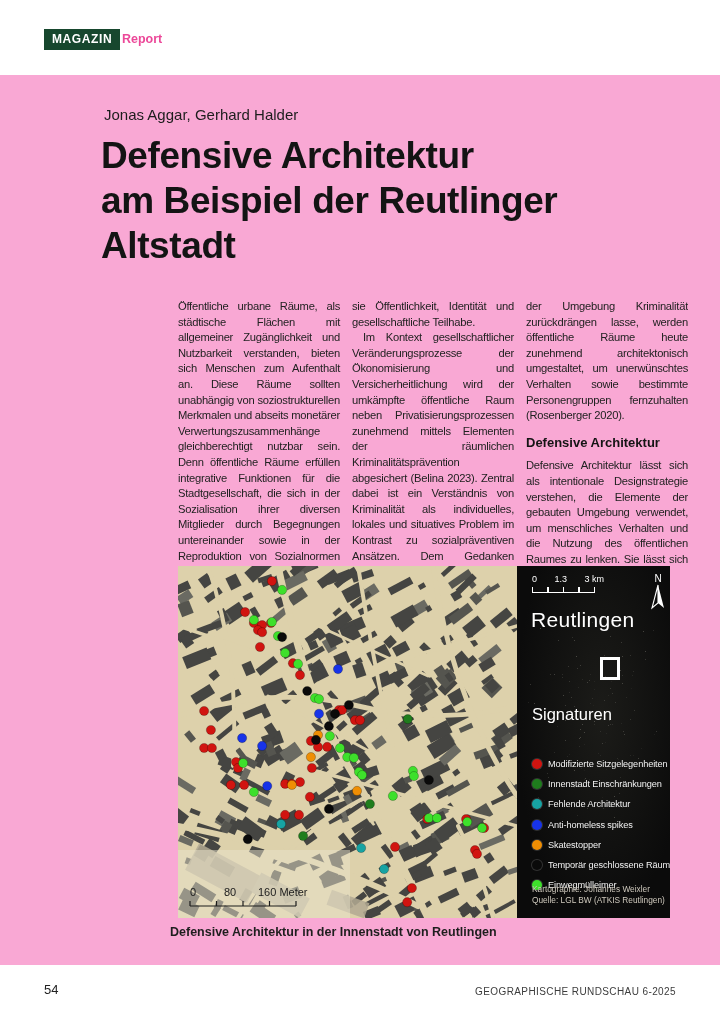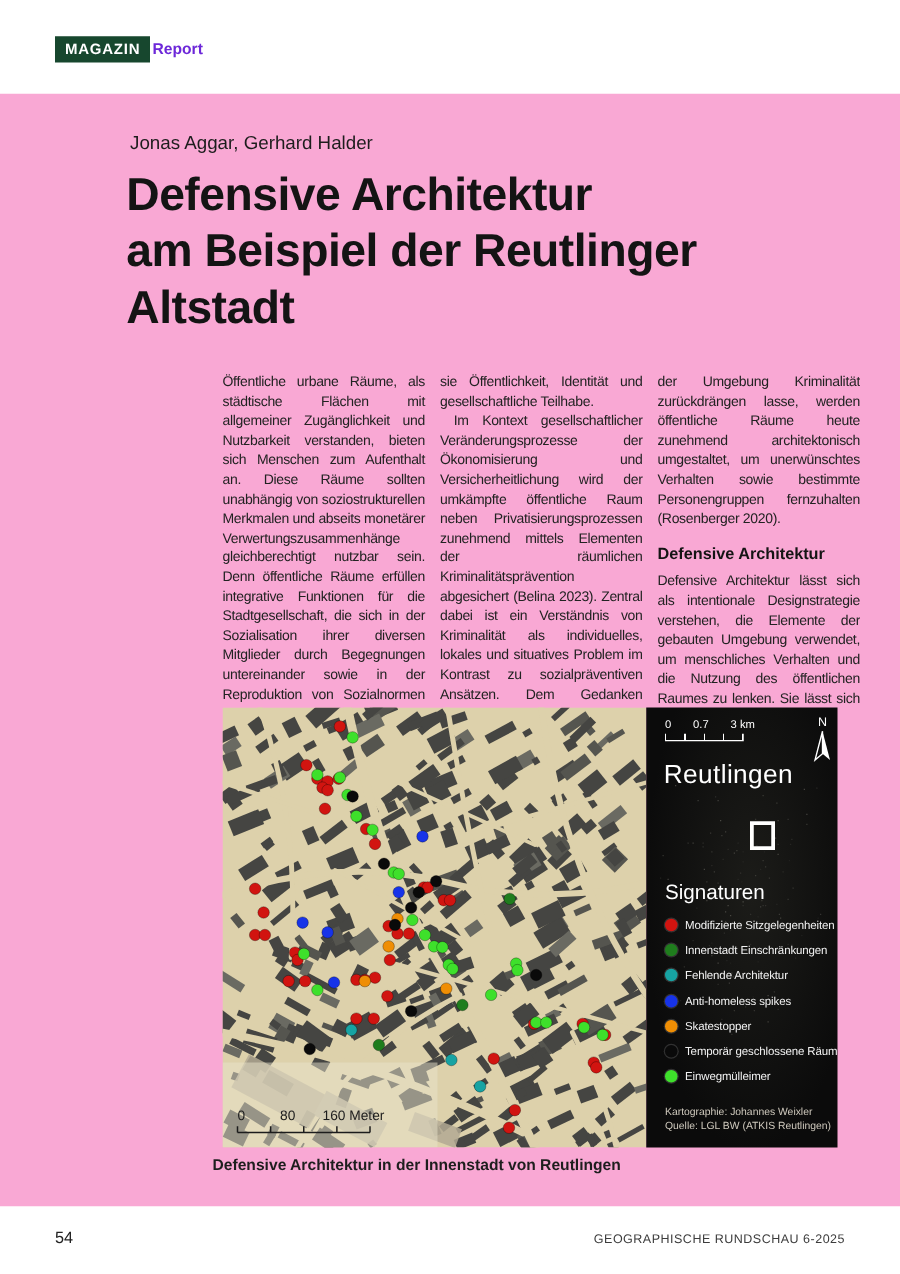--- a/index.html
+++ b/index.html
@@ -1,21 +1,21 @@
 <!DOCTYPE html>
 <html lang="de"><head>
 <meta charset="utf-8">
 <style>
   html,body{margin:0;padding:0;}
   .page{position:relative;width:720px;height:1019px;background:#ffffff;
         font-family:"Liberation Sans",sans-serif;overflow:hidden;color:#1c1c1c;}
   
   .badge{position:absolute;left:44px;top:29px;color:#fff;font-weight:700;
          font-size:12px;letter-spacing:.6px;padding:3px 8px 4px;}
-  .report{position:absolute;left:122px;top:32px;font-weight:700;font-size:12.5px;color:#6d28d9;}
+  .report{position:absolute;left:122px;top:32px;font-weight:700;font-size:12.5px;color:#ec4899;}
   
   .band{position:absolute;left:0;top:75px;width:720px;height:890px;}
   .authors{position:absolute;left:104px;top:31px;font-size:15px;color:#1d1d1d;}
   .title{position:absolute;left:101px;top:58px;font-size:37px;font-weight:700;
          color:#141414;line-height:1.22;letter-spacing:-.4px;}
   
   .cols{position:absolute;left:178px;top:224px;width:510px;height:266px;
         display:flex;gap:12px;overflow:hidden;}
   .col{width:162px;font-size:11.2px;line-height:15.6px;text-align:justify;
        letter-spacing:-.25px;color:#222;hyphens:auto;-webkit-hyphens:auto;}
@@ -30,21 +30,21 @@
   .speck{position:absolute;width:1px;height:1px;background:#d8d4c6;}
   .p-scale{position:absolute;left:15px;top:8px;width:70px;color:#fff;font-size:9px;}
   .p-scale .lbls{display:flex;justify-content:space-between;width:72px;}
   .p-ruler{margin-top:3px;width:63px;height:5px;border-bottom:1px solid #fff;
            background:repeating-linear-gradient(90deg,#fff 0 1px,transparent 1px 15.5px);}
   .n-wrap{position:absolute;left:131px;top:8px;width:20px;text-align:center;color:#fff;}
   .n-label{font-size:10px;line-height:10px;}
   .city{position:absolute;left:14px;top:42px;font-size:21px;color:#fff;letter-spacing:.3px;}
   .locator{position:absolute;left:83px;top:91px;width:14px;height:17px;border:3px solid #fff;}
   .sig-title{position:absolute;left:15px;top:139px;font-size:16.5px;color:#fff;}
-  .legend{position:absolute;left:15px;top:164px;width:134px;text-align:right;}
+  .legend{position:absolute;left:15px;top:188px;width:134px;text-align:right;}
   .legend-row{display:flex;align-items:center;height:20.2px;}
   .legend-dot{width:10px;height:10px;border-radius:50%;margin-right:6px;flex:0 0 10px;
               box-shadow:0 0 0 1px rgba(120,120,120,.35);}
   .legend-label{color:#f2f2f2;font-size:9.2px;letter-spacing:-.1px;white-space:nowrap;}
   .credits{position:absolute;left:15px;top:318px;color:#cfc9bd;font-size:8.3px;line-height:11px;}
   
   .caption{position:absolute;left:170px;top:850px;font-size:12.5px;font-weight:700;color:#1e1e1e;}
   .pageno{position:absolute;left:44px;top:982px;font-size:13px;color:#222;}
   .journal{position:absolute;right:44px;top:986px;font-size:10px;letter-spacing:.4px;color:#3c3c3c;}
 </style>
@@ -654,21 +654,21 @@
             <div class="speck" style="left: 82.5042px; top: 188.554px; opacity: 0.09;"></div>
             <div class="speck" style="left: 62.7287px; top: 170.998px; opacity: 0.24;"></div>
             <div class="speck" style="left: 91.7821px; top: 154.331px; opacity: 0.19;"></div>
             <div class="speck" style="left: 50.0532px; top: 189.972px; opacity: 0.1;"></div>
             <div class="speck" style="left: 103.029px; top: 103.663px; opacity: 0.24;"></div>
             <div class="speck" style="left: 87.4174px; top: 89.4168px; opacity: 0.16;"></div>
           </div>
         <div class="p-scale">
           <div class="lbls" id="panel-scale-labels">
               <span>0</span>
-              <span>0.7</span>
+              <span>1.3</span>
               <span>3 km</span>
             </div>
           <div class="p-ruler"></div>
         </div>
         <div class="n-wrap">
           <div class="n-label">N</div>
           <svg width="18" height="26" viewBox="0 0 18 26">
             <path d="M9,1 L15,24 L9,19 Z" fill="#ffffff"></path>
             <path d="M9,1 L3,24 L9,19 Z" fill="none" stroke="#ffffff" stroke-width="1.1"></path>
           </svg>

